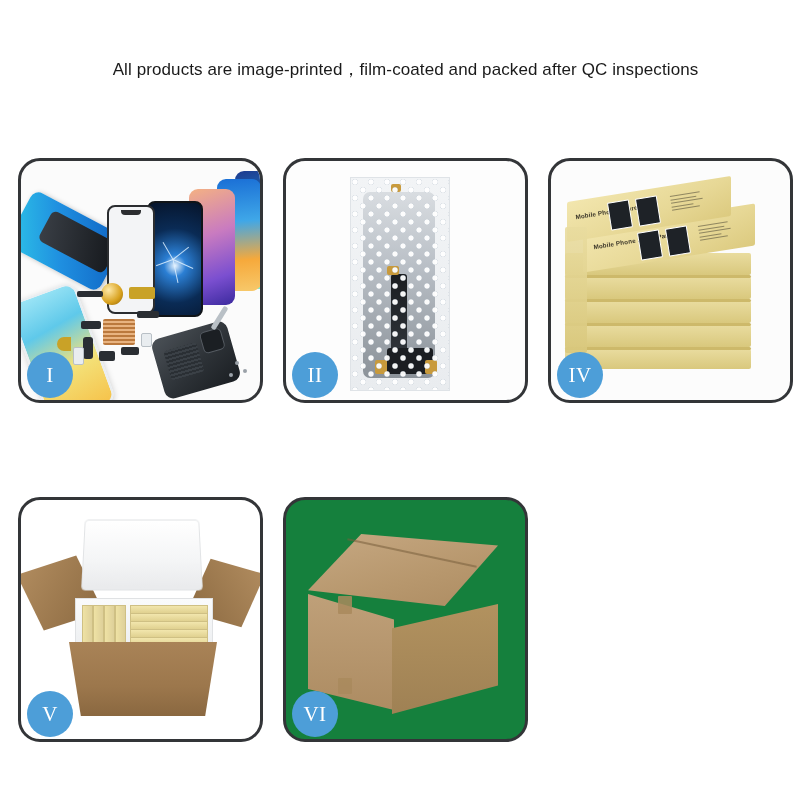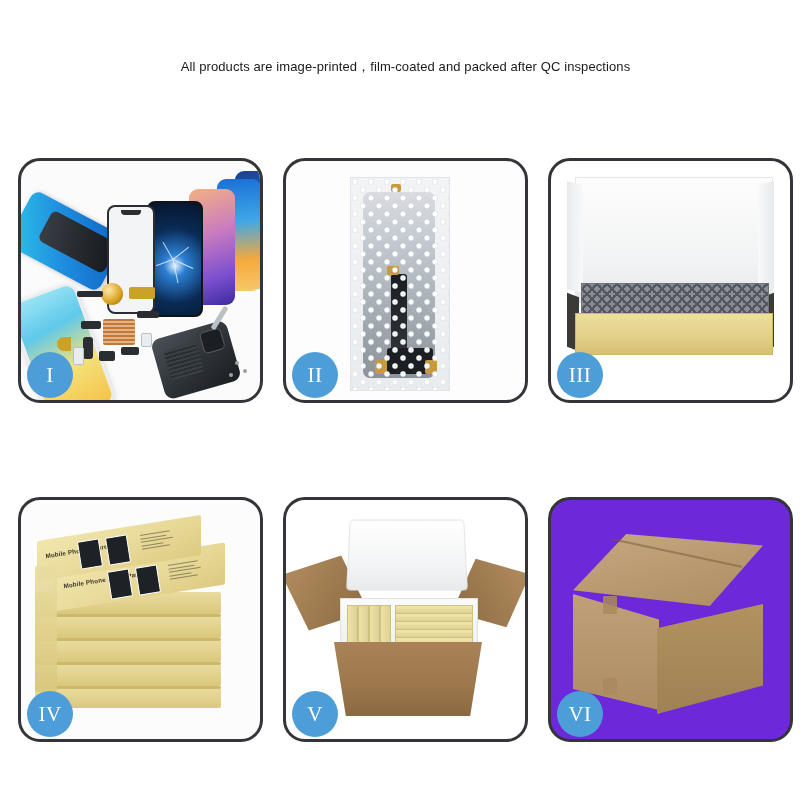--- a/index.html
+++ b/index.html
@@ -11,21 +11,21 @@
   .page{width:811px;height:811px;position:relative;}
 
   
   .header{padding-top:44px;text-align:center;}
   .title{
     font-family:"Liberation Sans", sans-serif;
     font-size:35px;letter-spacing:1.2px;color:#111111;
     font-weight:400;line-height:1;white-space:nowrap;
   }
   .subtitle{
-    margin-top:14px;font-size:13px;color:#1a1a1a;
+    margin-top:14px;font-size:17px;color:#1a1a1a;
     font-weight:400;white-space:nowrap;letter-spacing:.1px;
   }
 
   
   .grid{
     position:absolute;left:18px;top:158px;
     width:775px;height:587px;
     display:grid;
     grid-template-columns:245px 245px 245px;
     grid-template-rows:245px 245px;
@@ -155,21 +155,21 @@
     background:linear-gradient(220deg,#b08b5e,#8d6b42);transform:rotate(24deg) skewY(-8deg);}
   .carton-body{position:absolute;left:48px;top:142px;width:148px;height:74px;
     background:linear-gradient(180deg,#a98357 0%,#9c774c 60%,#8a6840 100%);
     clip-path:polygon(0 0,100% 0,92% 100%,8% 100%);}
   .foam-tray{position:absolute;left:54px;top:98px;width:136px;height:52px;
     background:linear-gradient(180deg,#fafbfc,#eceef0);border:1px solid #e0e2e4;}
   .ybox-v{position:absolute;background:linear-gradient(90deg,#efe2a4,#ded09a);border:1px solid #cfc084;}
   .ybox-h{position:absolute;background:linear-gradient(180deg,#f2e6ad,#e0d190);border:1px solid #cfc084;}
 
   
-  .p6{background:#6d28d9;padding-left:20px;}
+  .p6{background:#15803d;padding-left:20px;}
   .c6-top{position:absolute;left:22px;top:34px;width:190px;height:72px;
     background:linear-gradient(165deg,#c6a882 0%,#b7976d 60%,#ad8c62 100%);
     clip-path:polygon(28% 0,100% 16%,72% 100%,0 78%);}
   .c6-left{position:absolute;left:22px;top:94px;width:86px;height:116px;
     background:linear-gradient(180deg,#bfa079 0%,#ad8c62 100%);
     clip-path:polygon(0 0,100% 22%,100% 100%,0 82%);}
   .c6-right{position:absolute;left:106px;top:104px;width:106px;height:110px;
     background:linear-gradient(180deg,#b2925f 0%,#9f8154 100%);
     clip-path:polygon(0 22%,100% 0,100% 74%,0 100%);}
   .c6-seam{position:absolute;background:rgba(120,95,60,.55);}
@@ -233,32 +233,20 @@
           <div class="lcd-conn"></div>
           <div class="tab-gold" style="left:40px;top:6px;width:10px;height:8px;"></div>
           <div class="tab-gold" style="left:36px;top:88px;width:12px;height:9px;"></div>
           <div class="tab-gold" style="left:24px;top:182px;width:12px;height:14px;"></div>
           <div class="tab-gold" style="left:74px;top:182px;width:12px;height:14px;"></div>
         </div>
       </div>
       <div class="badge">II</div>
     </div>
 
-    <div class="panel p3">
-      <div class="stage">
-        <div class="box3-lid"></div>
-        <div class="box3-lid-l"></div>
-        <div class="box3-lid-r"></div>
-        <div class="box3-sidel"></div>
-        <div class="box3-sider"></div>
-        <div class="box3-inner"></div>
-        <div class="box3-front"></div>
-      </div>
-      <div class="badge">III</div>
-    </div>
 
     <div class="panel p4">
       <div class="stage">
 
         <div class="stackbox sb-side" style="left:14px;top:188px;width:186px;height:20px;"></div>
         <div class="stackbox sb-edge" style="left:14px;top:186px;width:186px;height:3px;"></div>
         <div class="stackbox sb-side" style="left:14px;top:164px;width:186px;height:22px;"></div>
         <div class="stackbox sb-edge" style="left:14px;top:162px;width:186px;height:3px;"></div>
         <div class="stackbox sb-side" style="left:14px;top:140px;width:186px;height:22px;"></div>
         <div class="stackbox sb-edge" style="left:14px;top:138px;width:186px;height:3px;"></div>

